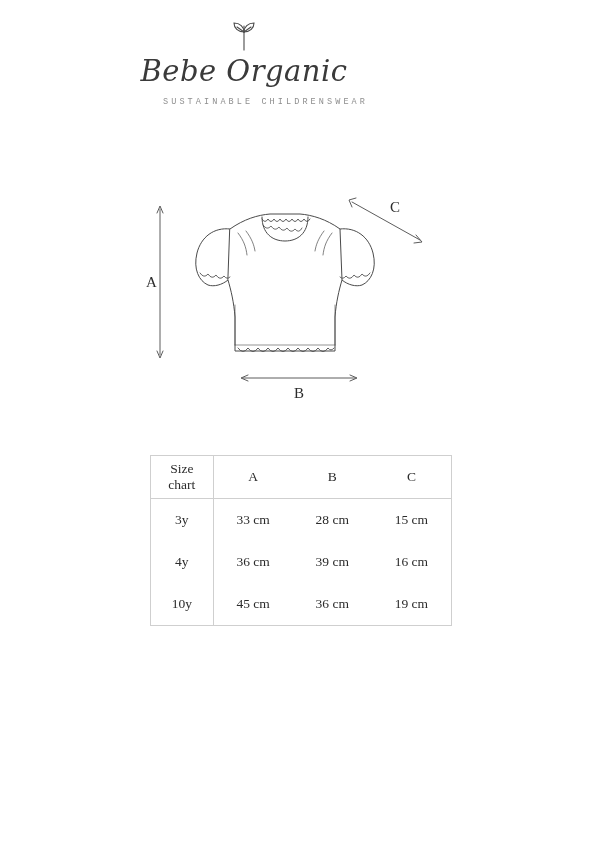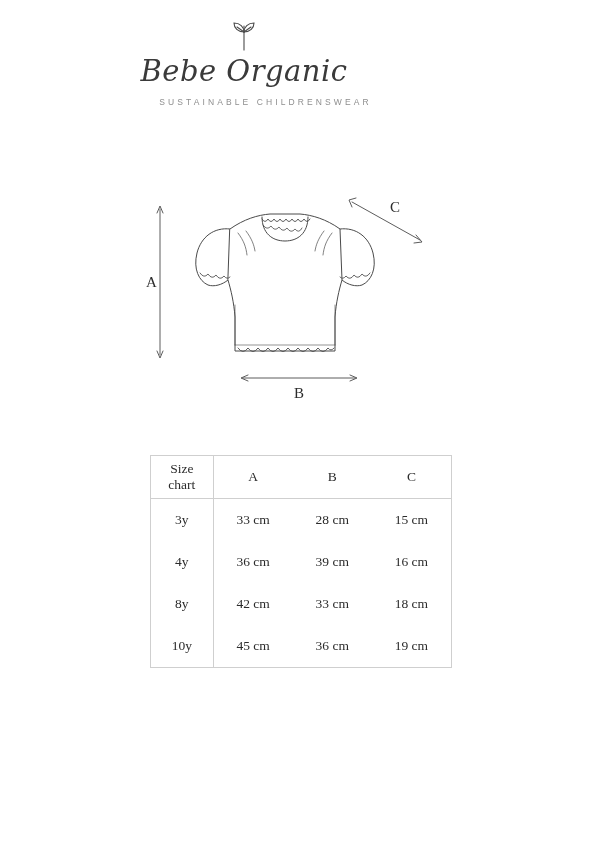--- a/index.html
+++ b/index.html
@@ -33,21 +33,21 @@
   .brand-name {
     font-family: "DejaVu Serif", serif;
     font-style: italic;
     font-size: 29px;
     letter-spacing: 0.5px;
     color: #3a3a3a;
     margin-top: 4px;
     line-height: 1.1;
   }
   .brand-tagline {
-    font-family: Liberation Sans, sans-serif;
+    font-family: Liberation Mono, monospace;
     font-size: 8.5px;
     letter-spacing: 3.1px;
     color: #8e8e8e;
     margin-top: 9px;
     margin-left: 43px;
   }
 
   
   .illustration {
     position: absolute;
@@ -207,26 +207,20 @@
         <td class="val-cell">28 cm</td>
         <td class="val-cell">15 cm</td>
       </tr>
       <tr>
         <td class="size-cell">4y</td>
         <td class="val-cell">36 cm</td>
         <td class="val-cell">39 cm</td>
         <td class="val-cell">16 cm</td>
       </tr>
       <tr>
-        <td class="size-cell">8y</td>
-        <td class="val-cell">42 cm</td>
-        <td class="val-cell">33 cm</td>
-        <td class="val-cell">18 cm</td>
-      </tr>
-      <tr>
         <td class="size-cell">10y</td>
         <td class="val-cell">45 cm</td>
         <td class="val-cell">36 cm</td>
         <td class="val-cell">19 cm</td>
       </tr>
     </tbody>
   </table>
 </div>
 
 </body></html>

